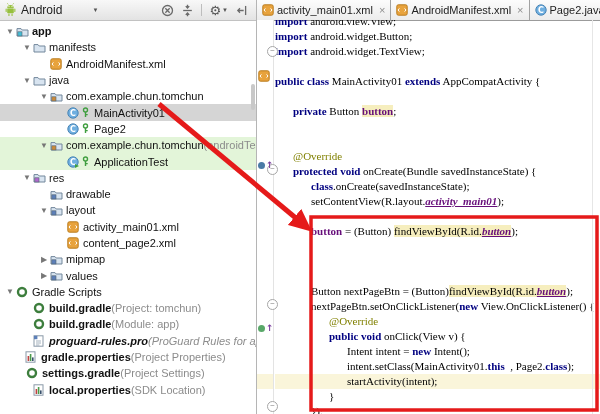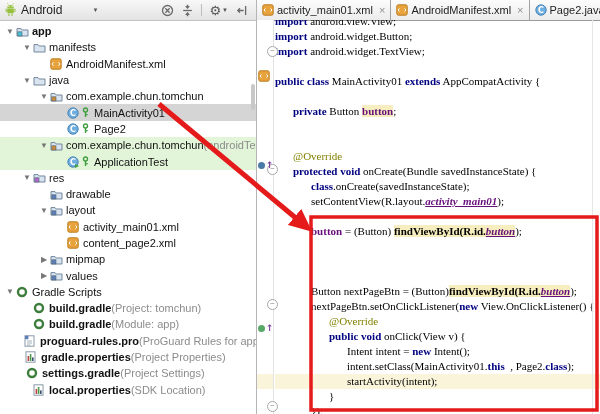--- a/index.html
+++ b/index.html
@@ -43,21 +43,21 @@
   .code{position:absolute;left:16px;top:20px;right:0;bottom:0;overflow:hidden;
         font-family:"Liberation Serif","DejaVu Serif",serif;font-size:11px;}
   .code-lines{margin-top:-6px;padding-left:2px;}
   .code-line{height:15px;line-height:15px;white-space:pre;}
   .code-line.cur{background:#FAF5DA;}
   .tok-k{color:#000080;font-weight:bold;}
   .tok-p{color:#000;}
   .tok-a{color:#808000;}
   .tok-f{color:#660E7A;font-weight:bold;}
   .tok-sf{color:#660E7A;font-weight:bold;font-style:italic;text-decoration:underline;}
-  .tok-hl{background:#F6EEBE;font-weight:bold;}
+  .tok-hl{background:#F6EEBE;}
   .tok-fhl{color:#660E7A;font-weight:bold;background:#F6EEBE;}
   .tok-sfhl{color:#660E7A;font-weight:bold;font-style:italic;text-decoration:underline;background:#F6EEBE;}
   .gutter-cur{position:absolute;left:0;width:16px;height:15px;background:#FAF5DA;}
   .fold{position:absolute;left:10px;width:9px;height:9px;border:1px solid #A6A6A6;border-radius:50%;
         background:#FFF;font-size:8px;line-height:8px;color:#888;text-align:center;}
   .gmark{position:absolute;left:1px;display:flex;align-items:center;gap:1px;}
   .gmark .dot{width:7px;height:7px;border-radius:50%;}
   .gmark .up{font-size:9px;line-height:9px;color:#7A3E9D;font-weight:bold;font-family:"DejaVu Sans",sans-serif;}
   .right-margin{position:absolute;left:335px;top:20px;bottom:0;width:1px;background:#E6E6E6;}
 
@@ -319,21 +319,21 @@
         <div class="tree-row" style="padding-left: 21px;">
           <span class="tw-arrow"></span>
           <span class="tw-icon">
             <svg width="12" height="12" viewBox="0 0 12 12">
               <circle cx="6" cy="6" r="4" fill="none" stroke="#3D7E3D" stroke-width="2.4"></circle>
             </svg>
           </span>
           <span class="tw-label b">build.gradle</span>
           <span class="tw-suffix"> (Module: app)</span>
         </div>
-        <div class="tree-row" style="padding-left: 12px;">
+        <div class="tree-row" style="padding-left: 21px; font-style: italic;">
           <span class="tw-arrow"></span>
           <span class="tw-icon">
             <svg width="11" height="12" viewBox="0 0 11 12">
               <rect x="1" y="0.8" width="9" height="10.4" fill="#FFF" stroke="#8A99A8"></rect>
               <rect x="1" y="0.8" width="3.4" height="3.4" fill="#5C7FB8"></rect>
               <path d="M3 6 h5 M3 8 h5 M3 10 h3.4" stroke="#9AA8B5" stroke-width="0.9"></path>
             </svg>
           </span>
           <span class="tw-label b">proguard-rules.pro</span>
           <span class="tw-suffix"> (ProGuard Rules for app)</span>

